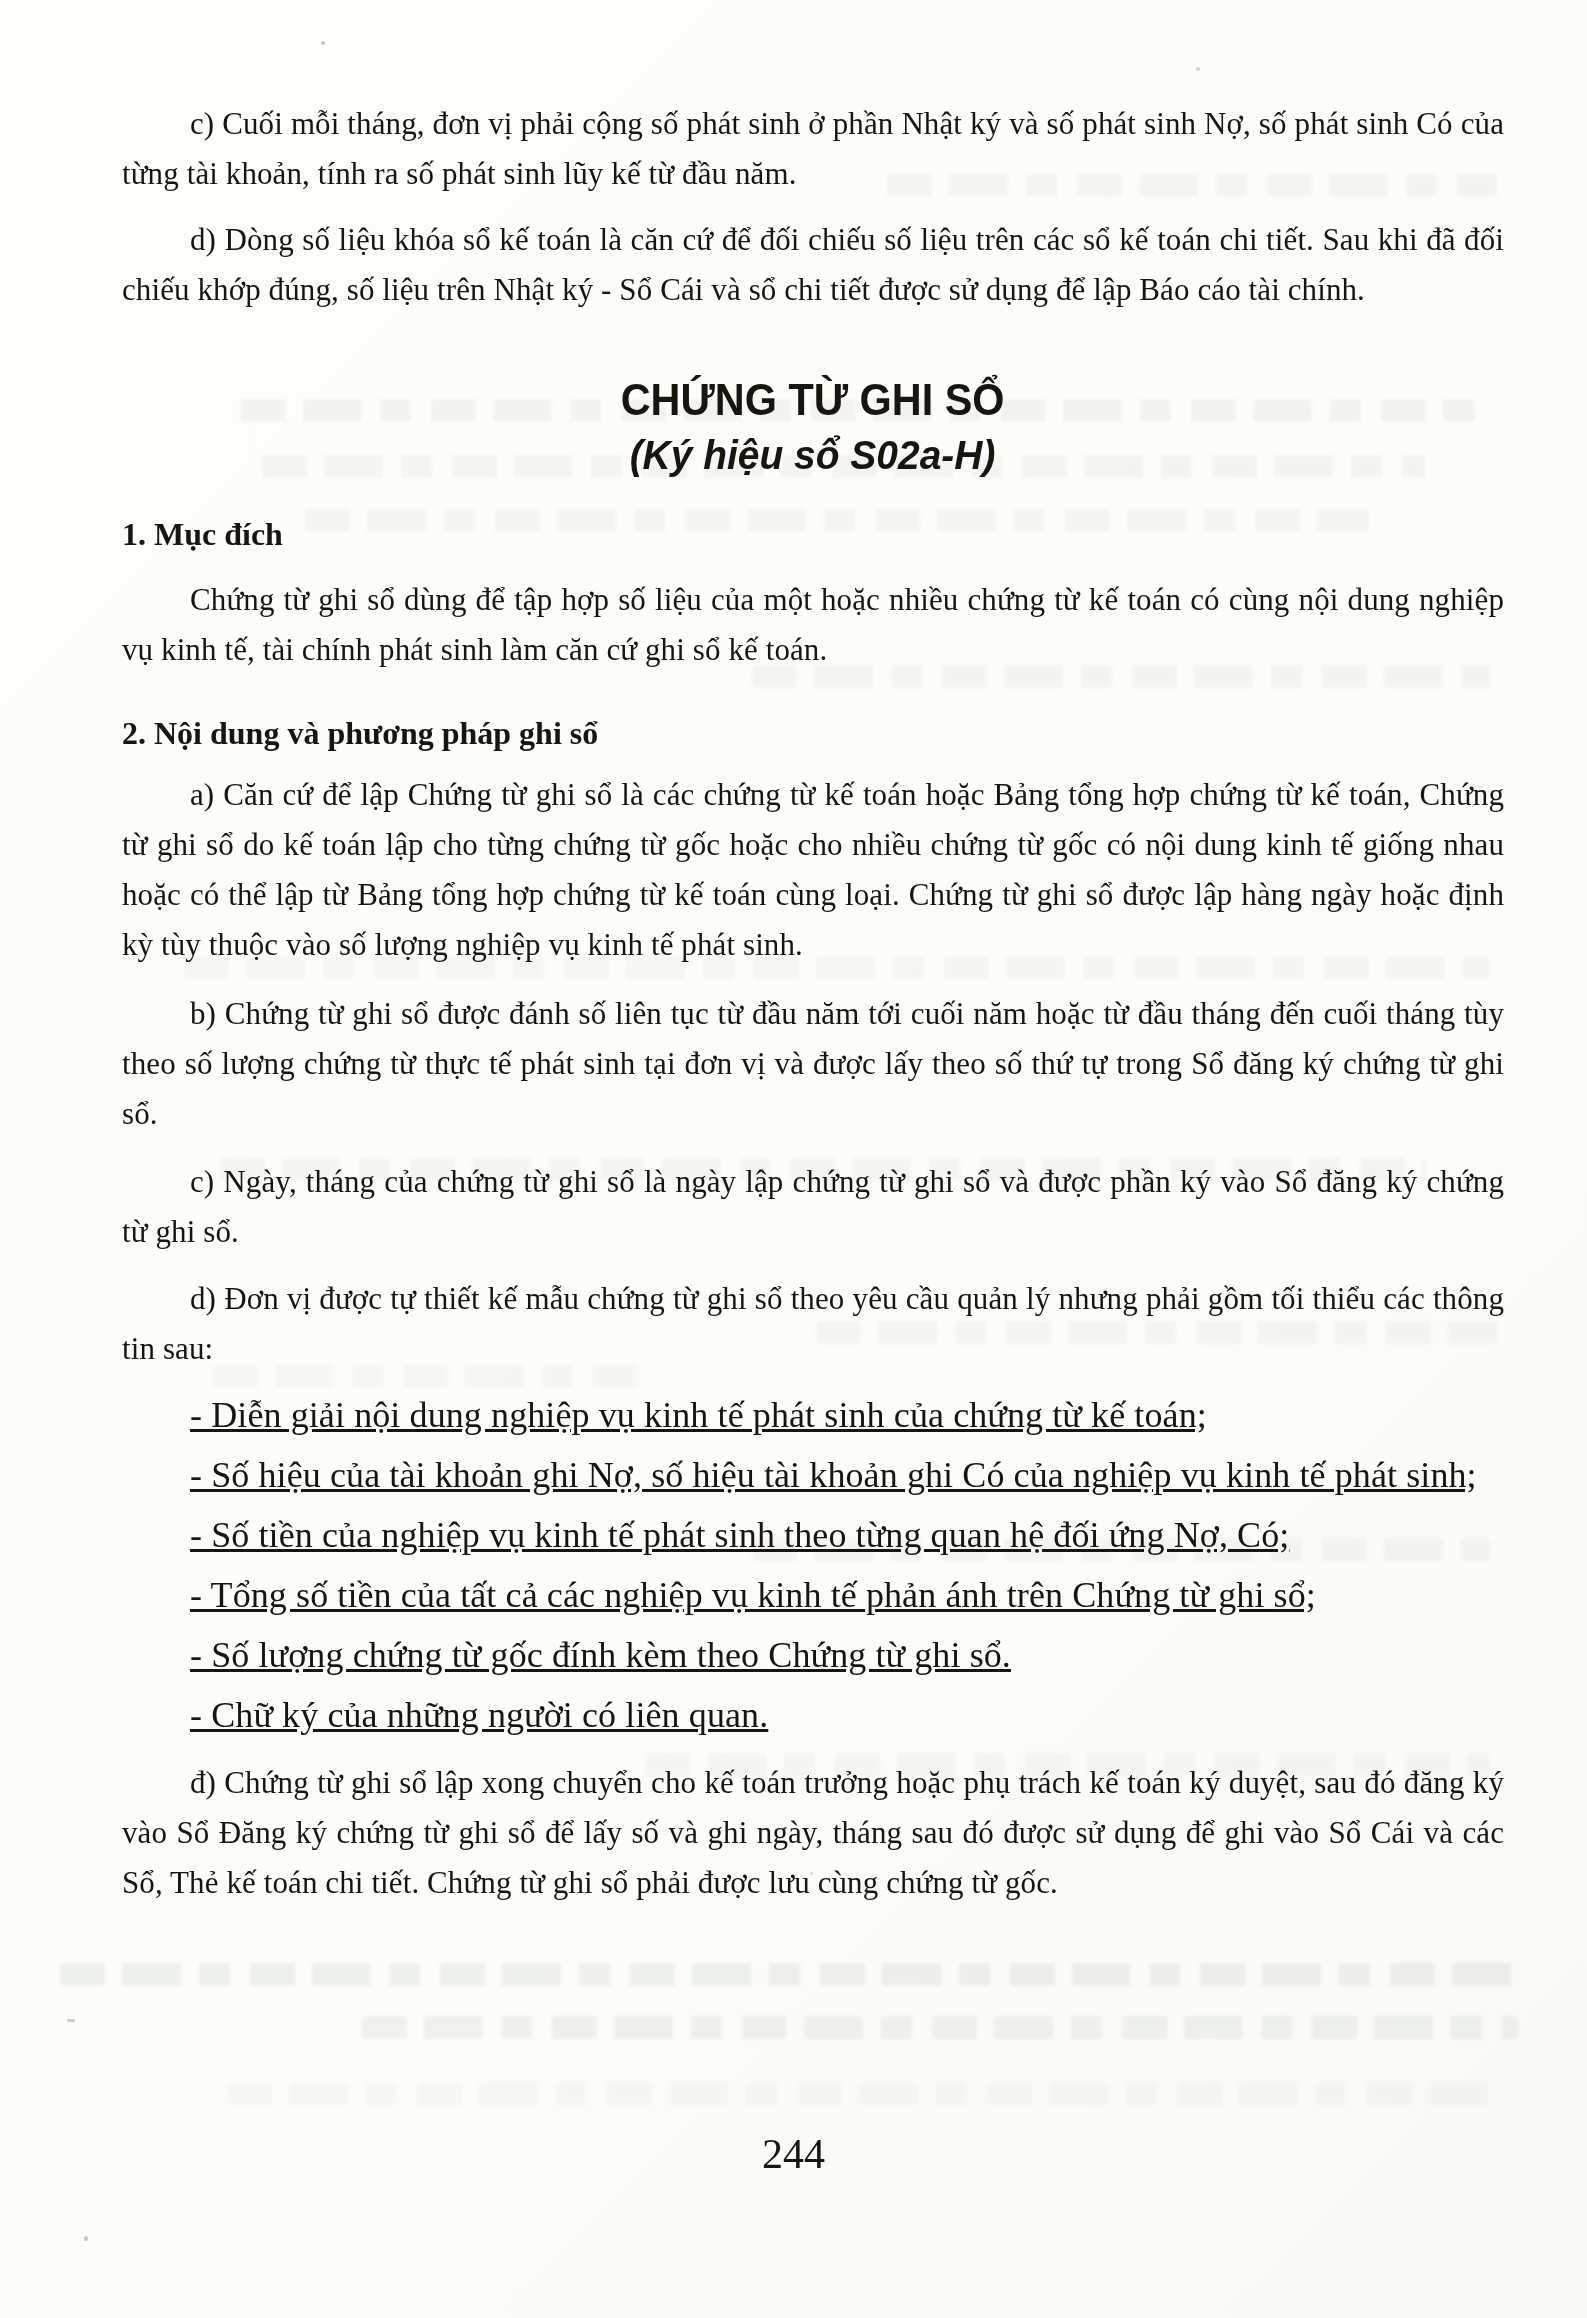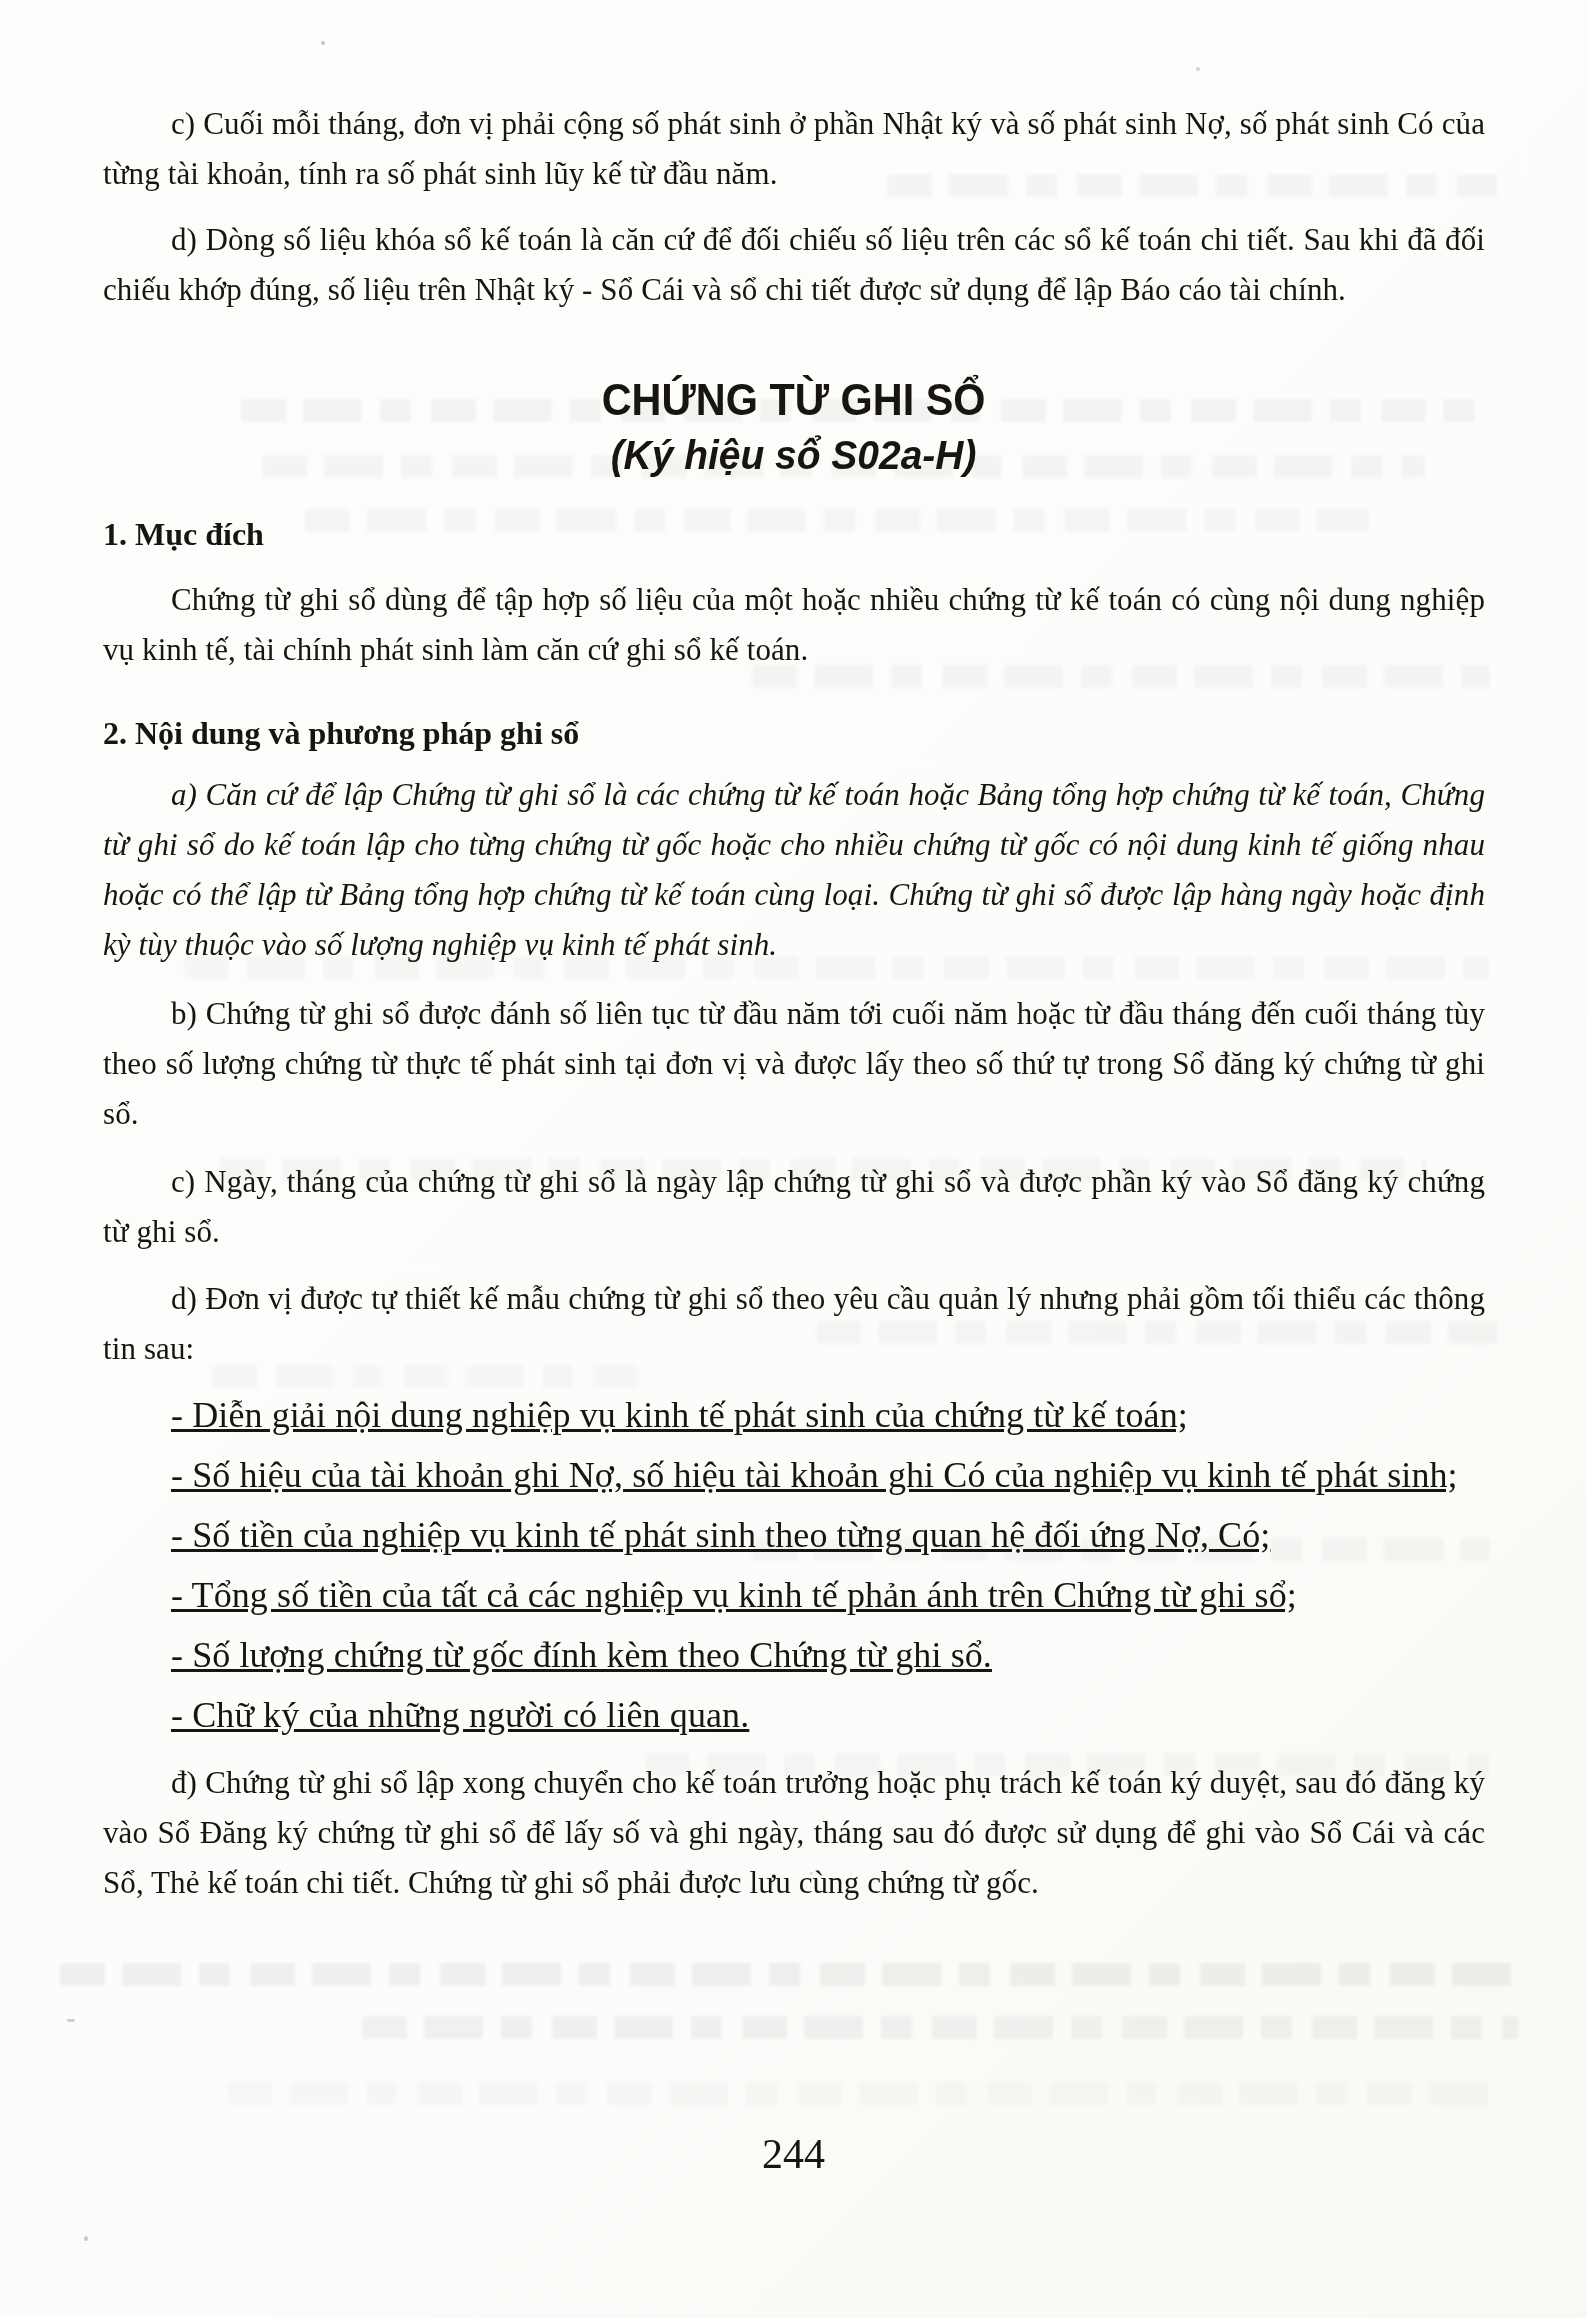--- a/index.html
+++ b/index.html
@@ -10,37 +10,37 @@
   }
   .page{
     position:relative;
     width:1587px;height:2319px;
     background:linear-gradient(135deg,#fdfdfb 0%,#fcfcfa 60%,#f8f8f5 100%);
     overflow:hidden;
     color:#18150f;
   }
   
   .text-col{
-    position:absolute;left:103px;top:99px;width:1382px;z-index:2;
+    position:absolute;left:122px;top:99px;width:1382px;z-index:2;
   }
   .p{
     font-size:31px;line-height:50px;
     text-align:justify;text-indent:68px;
     margin:0 0 15.6px 0;
     letter-spacing:0.1px;
   }
   .heading{
     font-size:32px;line-height:50px;font-weight:700;
     text-indent:0;text-align:left;
     margin:0;
   }
   .m-h1{margin-top:25.5px;}
   .m-p1{margin-top:15.6px;margin-bottom:0;}
   .m-h2{margin-top:33px;}
-  .m-pa{margin-top:12.8px;margin-bottom:16px;font-style:italic;}
+  .m-pa{margin-top:12.8px;margin-bottom:16px;}
   .m-pb{margin-top:18.4px;margin-bottom:0;}
   .m-pc{margin-top:18.4px;margin-bottom:0;}
   .m-pd{margin-top:17px;margin-bottom:0;}
   .m-pdd{margin-top:18.4px;margin-bottom:0;}
   .bullet-list{
     list-style:none;margin:15.6px 0 0 0;padding:0;
   }
   .bullet-list li{
     font-size:36px;line-height:50px;
     text-indent:68px;text-align:left;

